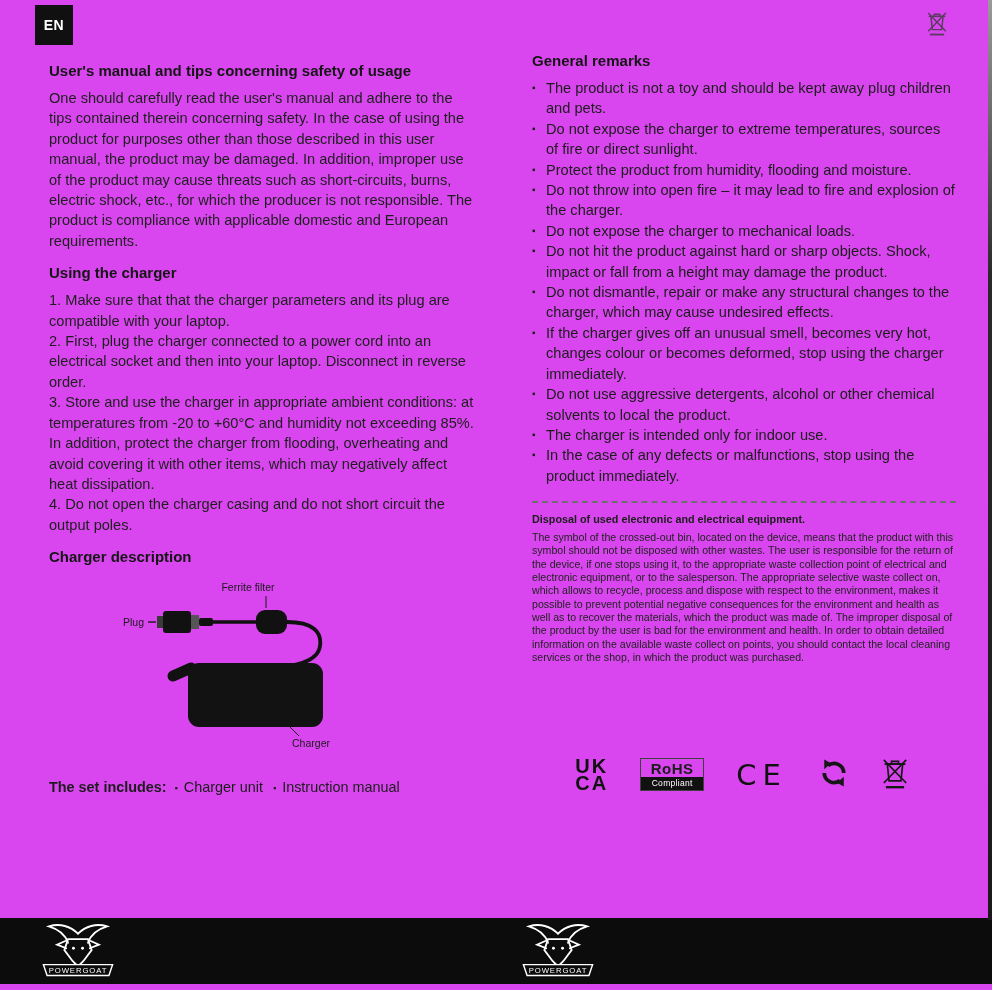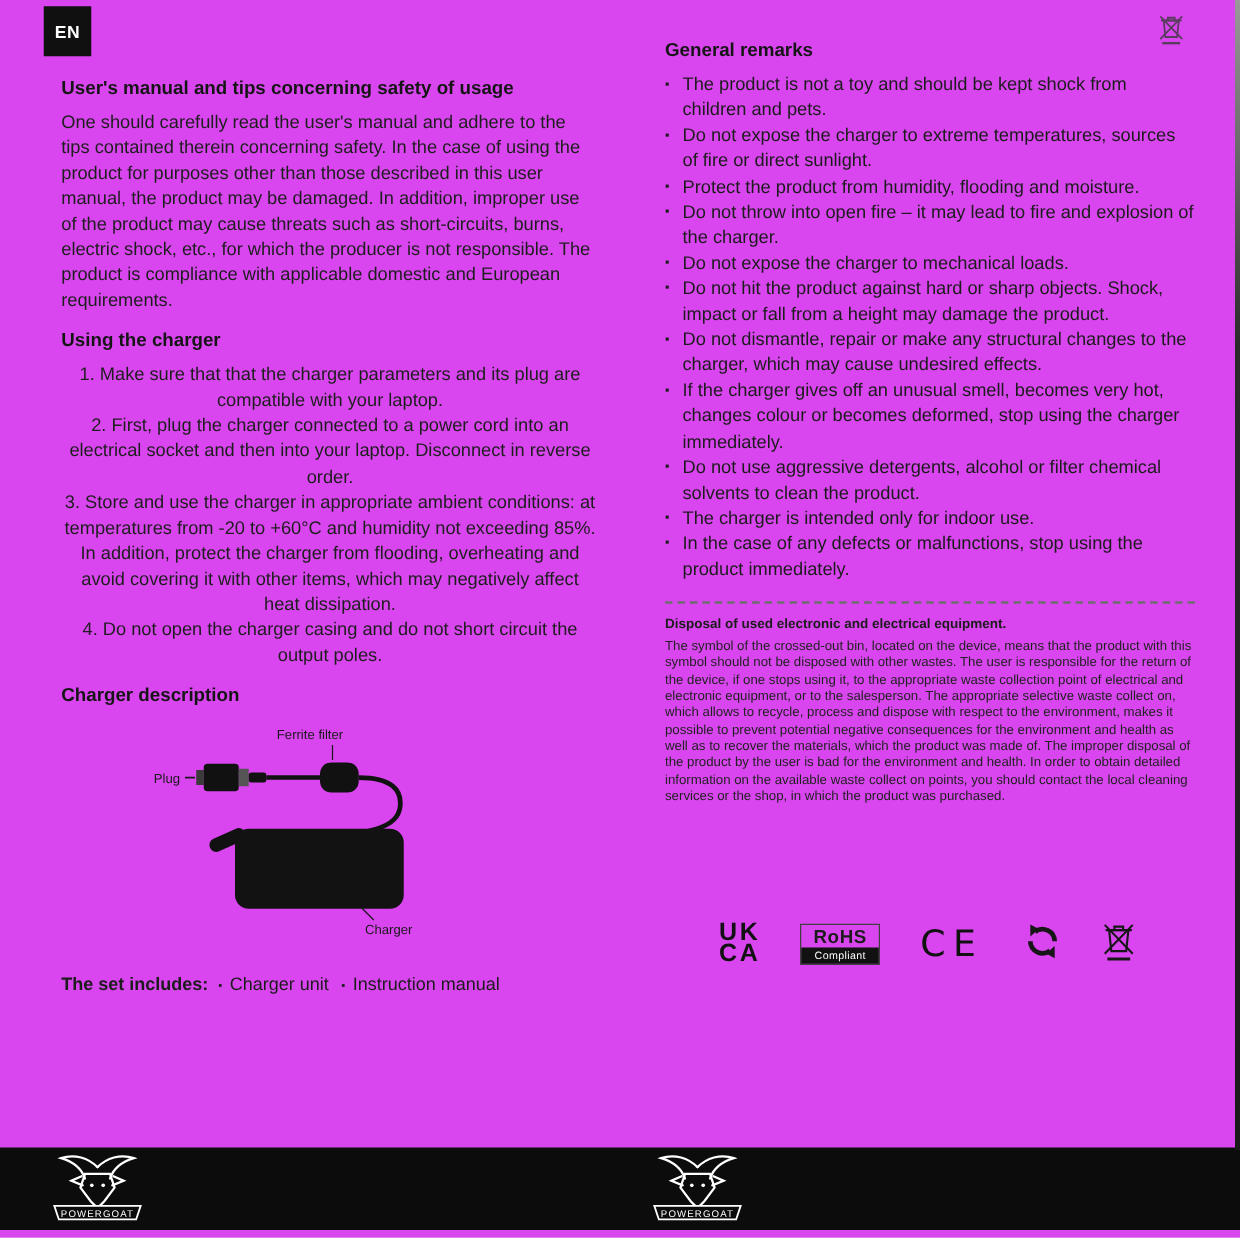--- a/index.html
+++ b/index.html
@@ -18,26 +18,26 @@
   }
   .en-badge{
     position:absolute;left:35px;top:5px;width:38px;height:40px;
     background:#101010;color:#fff;display:flex;align-items:center;justify-content:center;
     font-weight:700;font-size:14px;letter-spacing:.5px;
   }
   .topright-icon{position:absolute;left:926px;top:10px;opacity:.8;}
 
   .col{position:absolute;}
   .col-left{left:36px;top:62px;width:430px;margin-left:13px;}
-  .col-right{left:532px;top:32px;width:424px;}
+  .col-right{left:532px;top:52px;width:424px;}
 
   h2{font-size:15px;font-weight:700;margin:0 0 9px 0;color:#151515;}
   h2.mt{margin-top:13px;}
   .body-text{font-size:14.6px;line-height:20.4px;margin:0;color:#1e1e1e;}
-  .steps p{margin:0;text-align:center;}
+  .steps p{margin:0;}
 
   .remark{display:flex;margin:0;}
   .remark .bullet{width:14px;flex:0 0 14px;font-size:10px;line-height:20.4px;color:#1a1a1a;}
   .remark .txt{flex:1;font-size:14.6px;line-height:20.4px;}
 
   .dashed-divider{
     border:none;border-top:2px dashed #6e6e6e;margin:15px 0 10px 0;width:100%;
   }
   .disposal-heading{font-size:10.8px;font-weight:700;margin:0 0 6px 0;}
   .disposal-body{font-size:10.6px;line-height:13.3px;margin:0;color:#222;}
@@ -143,21 +143,21 @@
       </span>
     </div>
   </div>
 
   <div class="col col-right">
     <h2>General remarks</h2>
 
     <div>
       <div class="remark">
         <span class="bullet">▪</span>
-        <span class="txt">The product is not a toy and should be kept shock from children and pets.</span>
+        <span class="txt">The product is not a toy and should be kept away plug children and pets.</span>
       </div>
       <div class="remark">
         <span class="bullet">▪</span>
         <span class="txt">Do not expose the charger to extreme temperatures, sources of fire or direct sunlight.</span>
       </div>
       <div class="remark">
         <span class="bullet">▪</span>
         <span class="txt">Protect the product from humidity, flooding and moisture.</span>
       </div>
       <div class="remark">
@@ -175,21 +175,21 @@
       <div class="remark">
         <span class="bullet">▪</span>
         <span class="txt">Do not dismantle, repair or make any structural changes to the charger, which may cause undesired effects.</span>
       </div>
       <div class="remark">
         <span class="bullet">▪</span>
         <span class="txt">If the charger gives off an unusual smell, becomes very hot, changes colour or becomes deformed, stop using the charger immediately.</span>
       </div>
       <div class="remark">
         <span class="bullet">▪</span>
-        <span class="txt">Do not use aggressive detergents, alcohol or filter chemical solvents to clean the product.</span>
+        <span class="txt">Do not use aggressive detergents, alcohol or other chemical solvents to local the product.</span>
       </div>
       <div class="remark">
         <span class="bullet">▪</span>
         <span class="txt">The charger is intended only for indoor use.</span>
       </div>
       <div class="remark">
         <span class="bullet">▪</span>
         <span class="txt">In the case of any defects or malfunctions, stop using the product immediately.</span>
       </div>
     </div>

